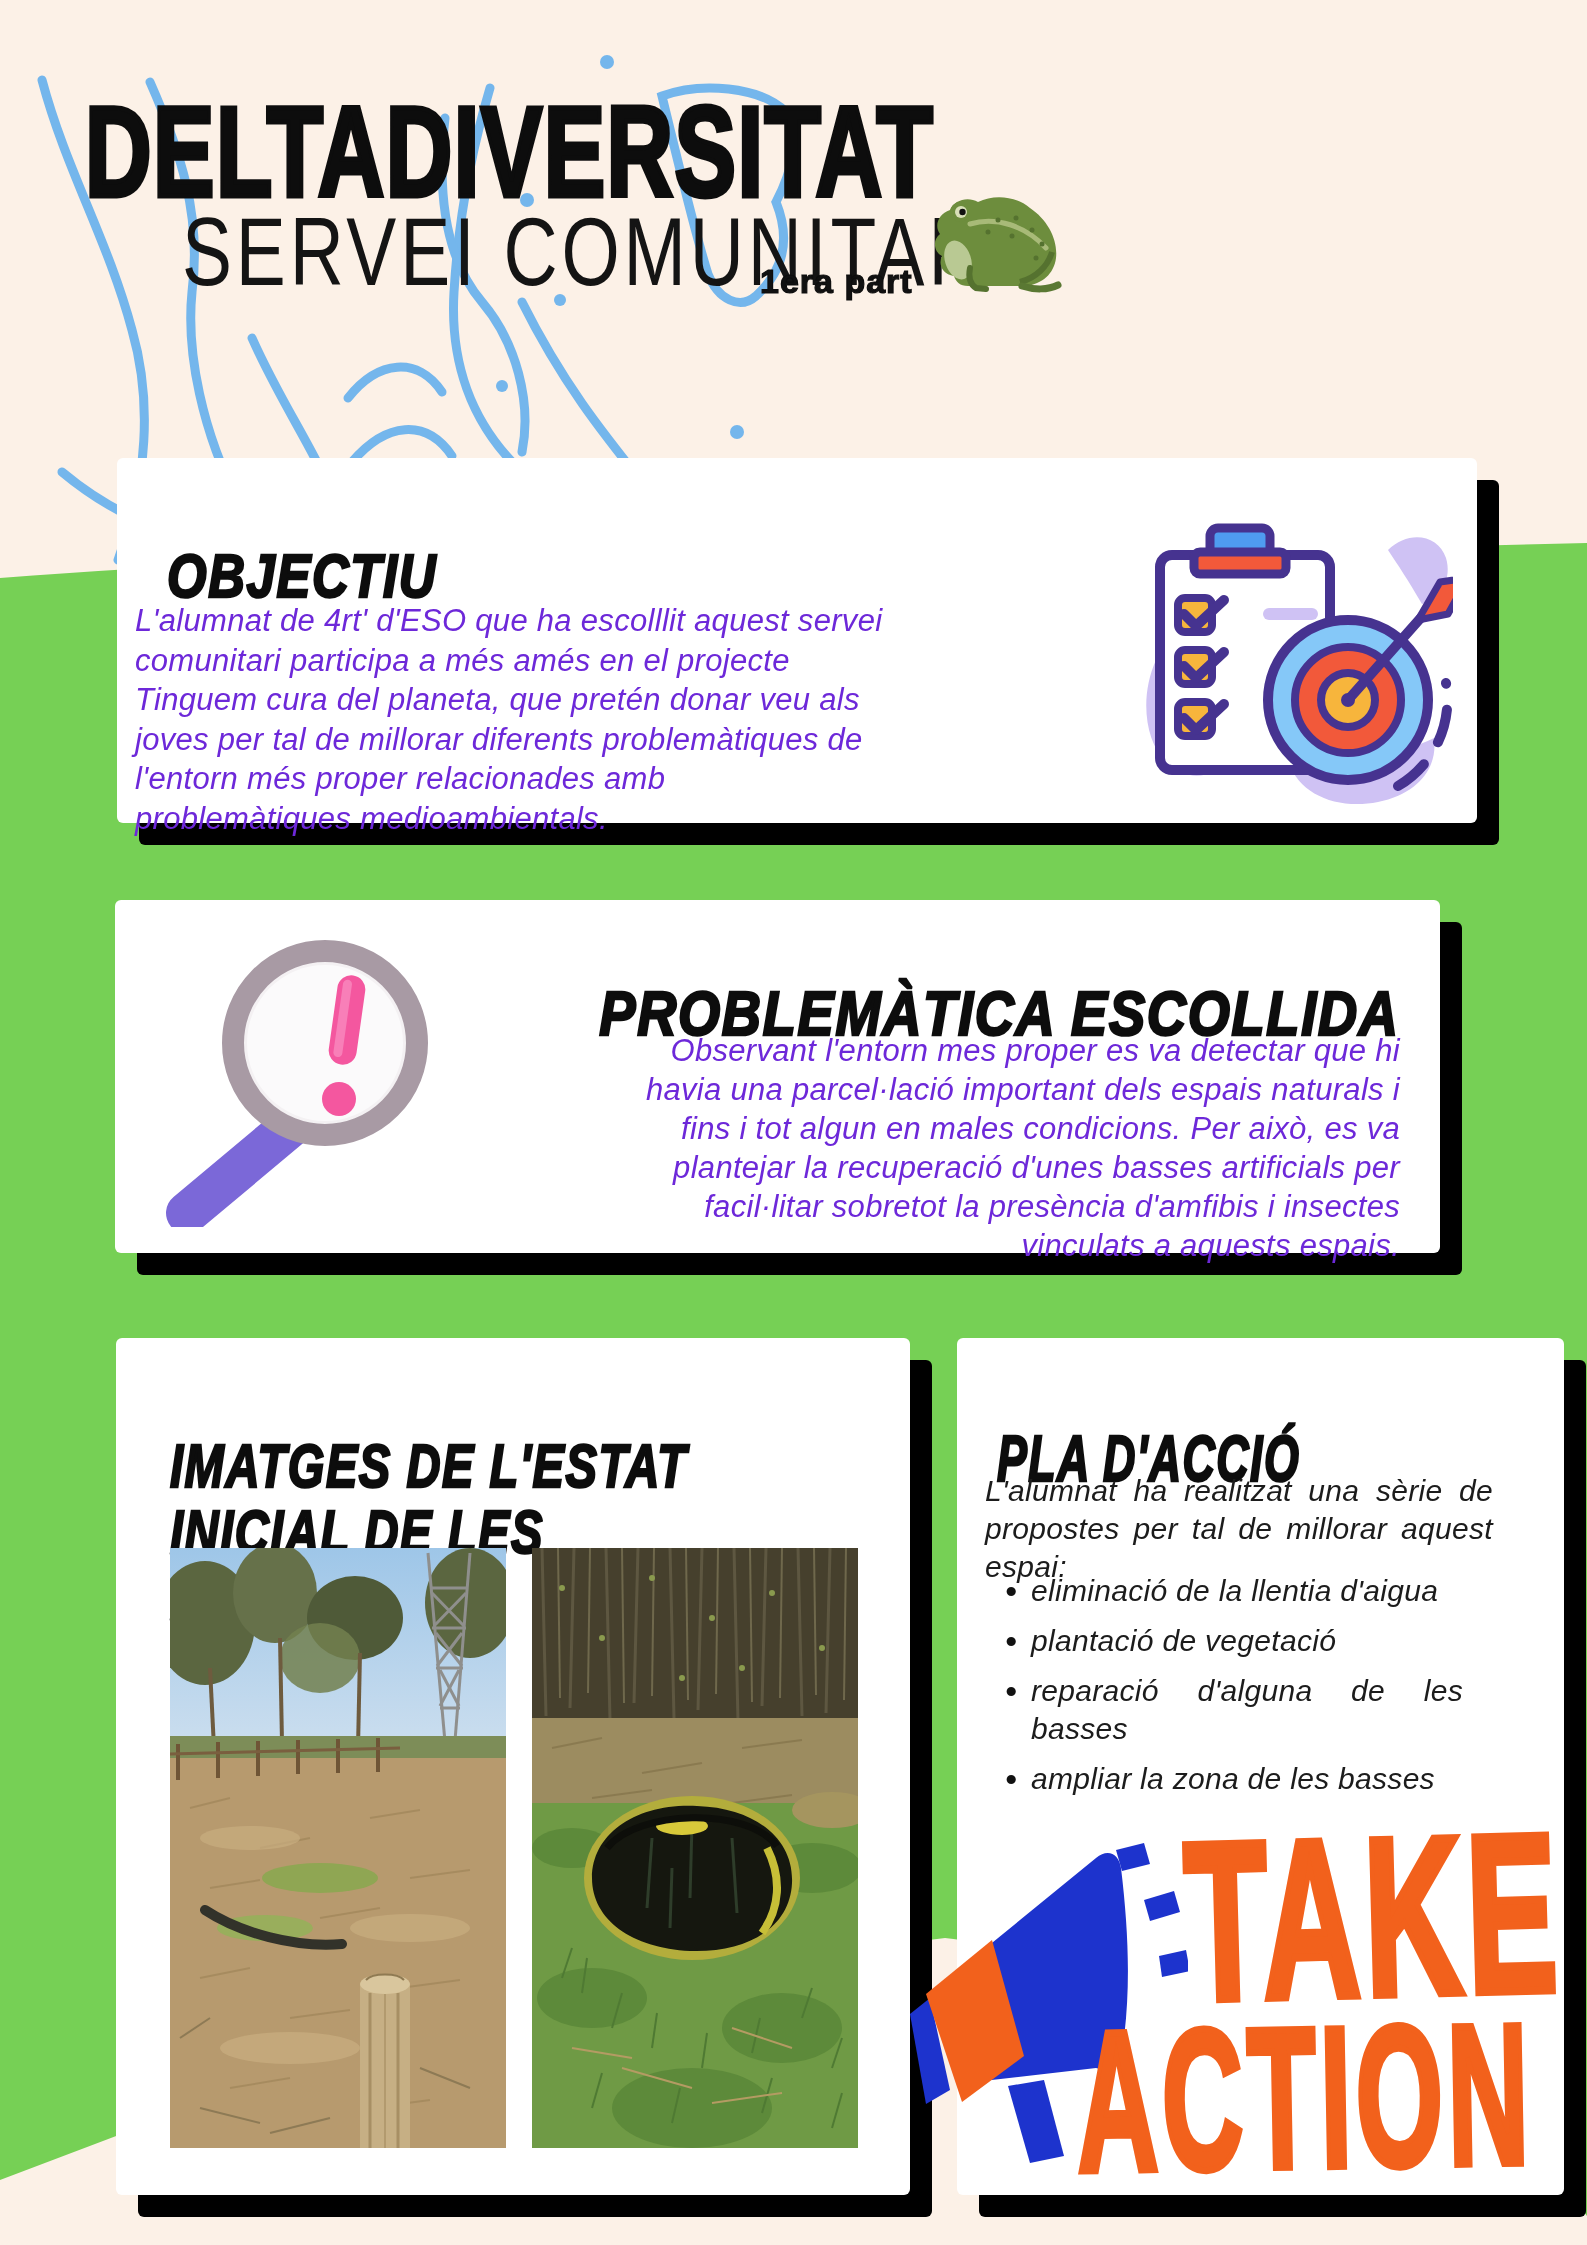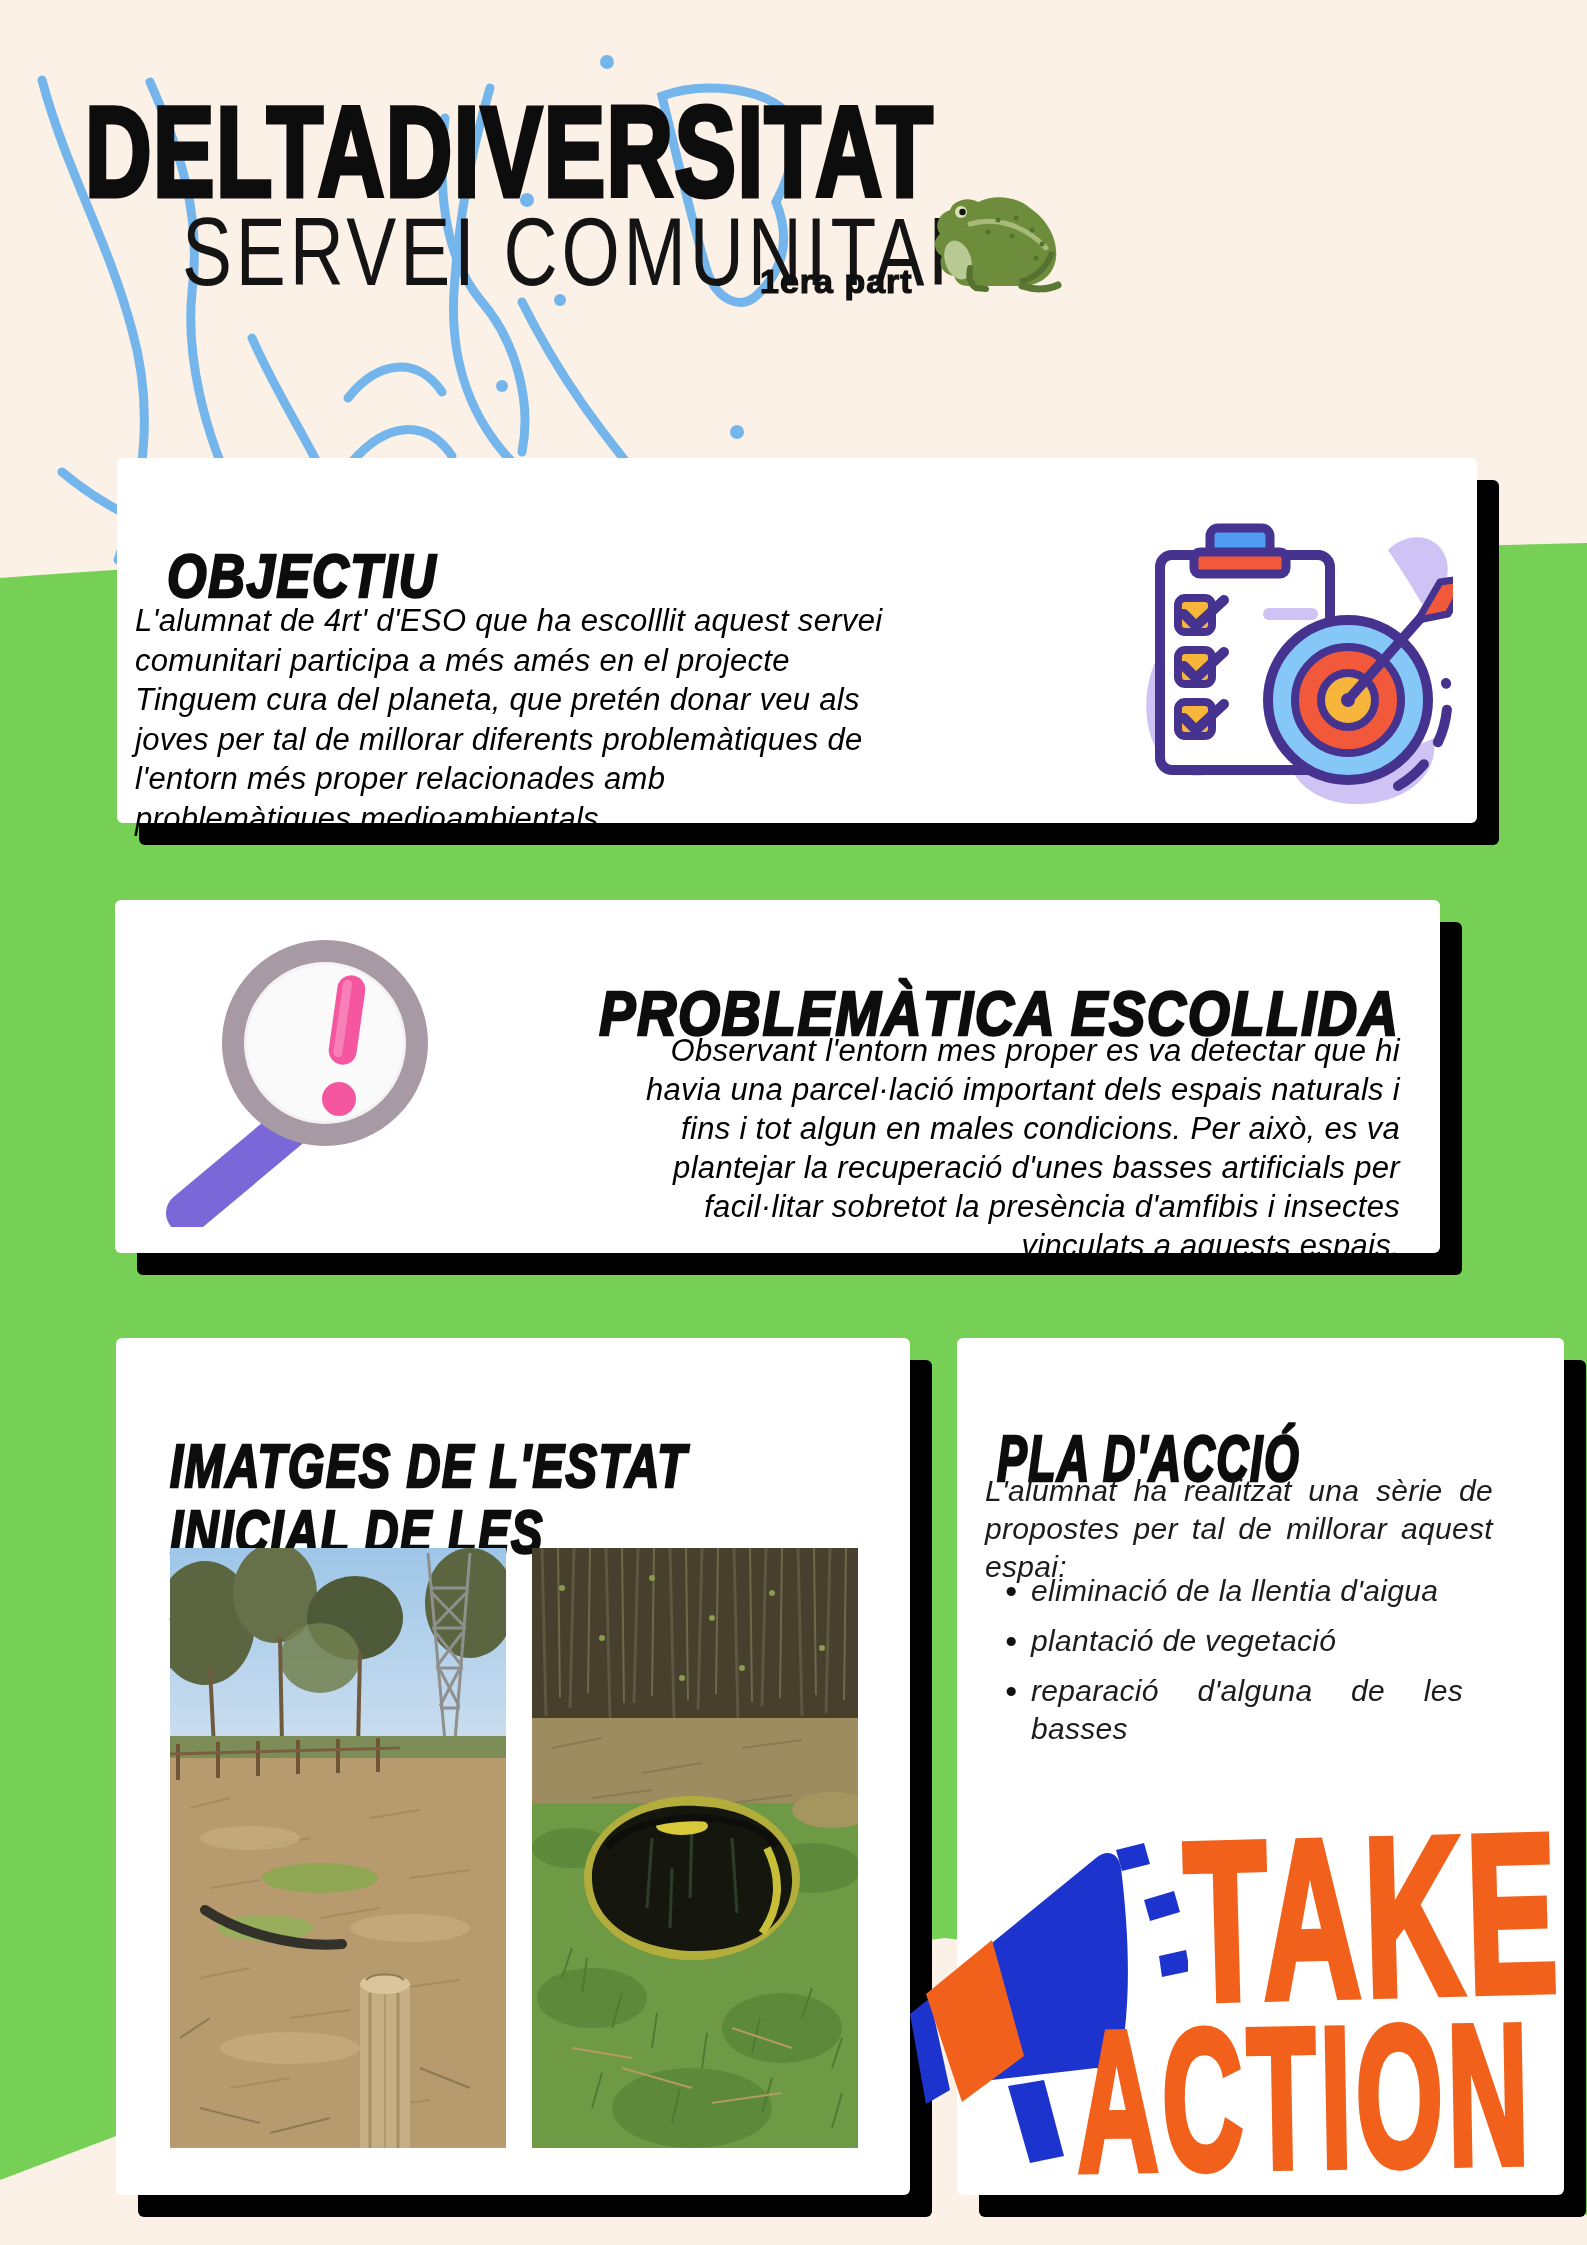--- a/index.html
+++ b/index.html
@@ -40,21 +40,21 @@
   .sec-h{
     font-weight:700; color:#0d0d0d; line-height:1; white-space:pre-line;
     -webkit-text-stroke:2.6px #0d0d0d; letter-spacing:2px;
   }
   .h-objectiu{left:50px; top:36px; font-size:62px; transform:scaleX(.82); transform-origin:left top;}
   .h-problematica{right:40px; top:30px; font-size:63px; transform:scaleX(.86); transform-origin:right top; text-align:right;}
   .h-imatges{left:54px; top:44px; font-size:62px; line-height:66px; transform:scaleX(.76); transform-origin:left top;}
   .h-pla{left:40px; top:36px; font-size:64px; transform:scaleX(.70); transform-origin:left top;}
 
   .body-txt{
-    font-size:31px; line-height:39.5px; letter-spacing:.3px; color:#000000;
+    font-size:31px; line-height:39.5px; letter-spacing:.3px; color:#6d28d9;
     white-space:pre-line;
   }
   .t-objectiu{left:18px; top:112px; width:1040px;}
   .t-problematica{right:40px; top:100px; width:1110px; text-align:right; line-height:39px;}
 
   .pla-intro{
     left:28px; top:104px; width:508px; font-size:30px; line-height:38px;
     letter-spacing:.3px; text-align:justify; color:#1c1c1c;
   }
   .pla-list{left:28px; top:222px; width:496px; margin:0; padding:0; list-style:none;}
@@ -370,20 +370,21 @@
     </svg>
   </section>
 
   <section class="card card-pla z2">
     <h2 class="abs sec-h h-pla">PLA D'ACCIÓ</h2>
     <p class="abs pla-intro">L'alumnat ha realitzat una sèrie de propostes per tal de millorar aquest espai:</p>
     <ul class="abs pla-list">
       <li>eliminació de la llentia d'aigua</li>
       <li>plantació de vegetació</li>
       <li>reparació d'alguna de les basses</li>
+      <li>ampliar la zona de les basses</li>
     </ul>
   </section>
 
   <svg class="abs z6" style="left:910px;top:1842px" width="278" height="322" viewBox="0 0 278 322">
     <g fill="#1d33cd">
       <path d="M34,140 L186,16 C198,6 209,12 211,26 C219,92 221,152 212,210 C210,224 198,230 186,226 L64,240 Z"></path>
       <polygon points="0,172 20,156 40,248 16,262"></polygon>
       <polygon points="98,244 134,238 154,314 120,321"></polygon>
       <polygon points="206,8 234,1 240,22 212,29"></polygon>
       <polygon points="234,58 264,49 270,70 240,79"></polygon>

